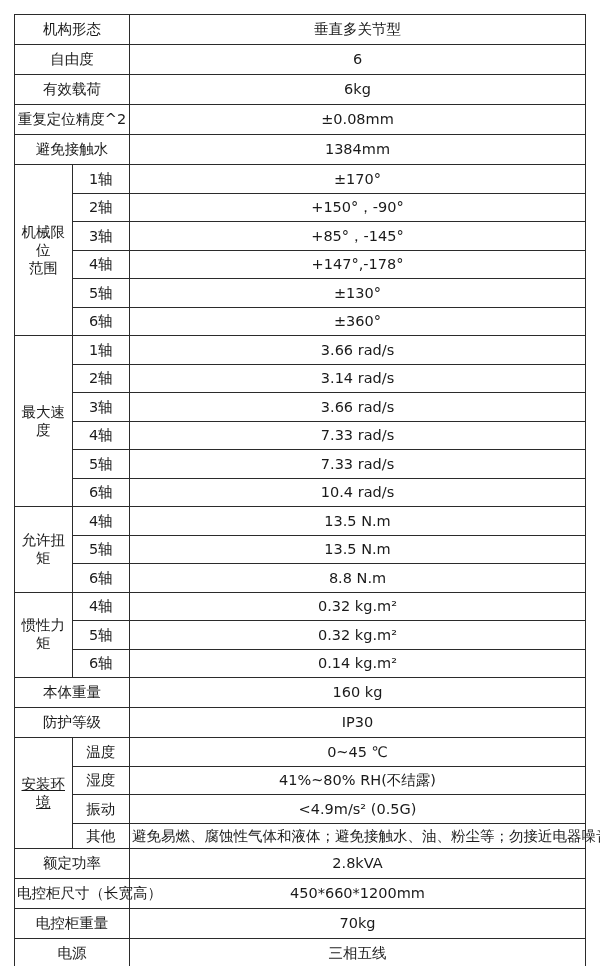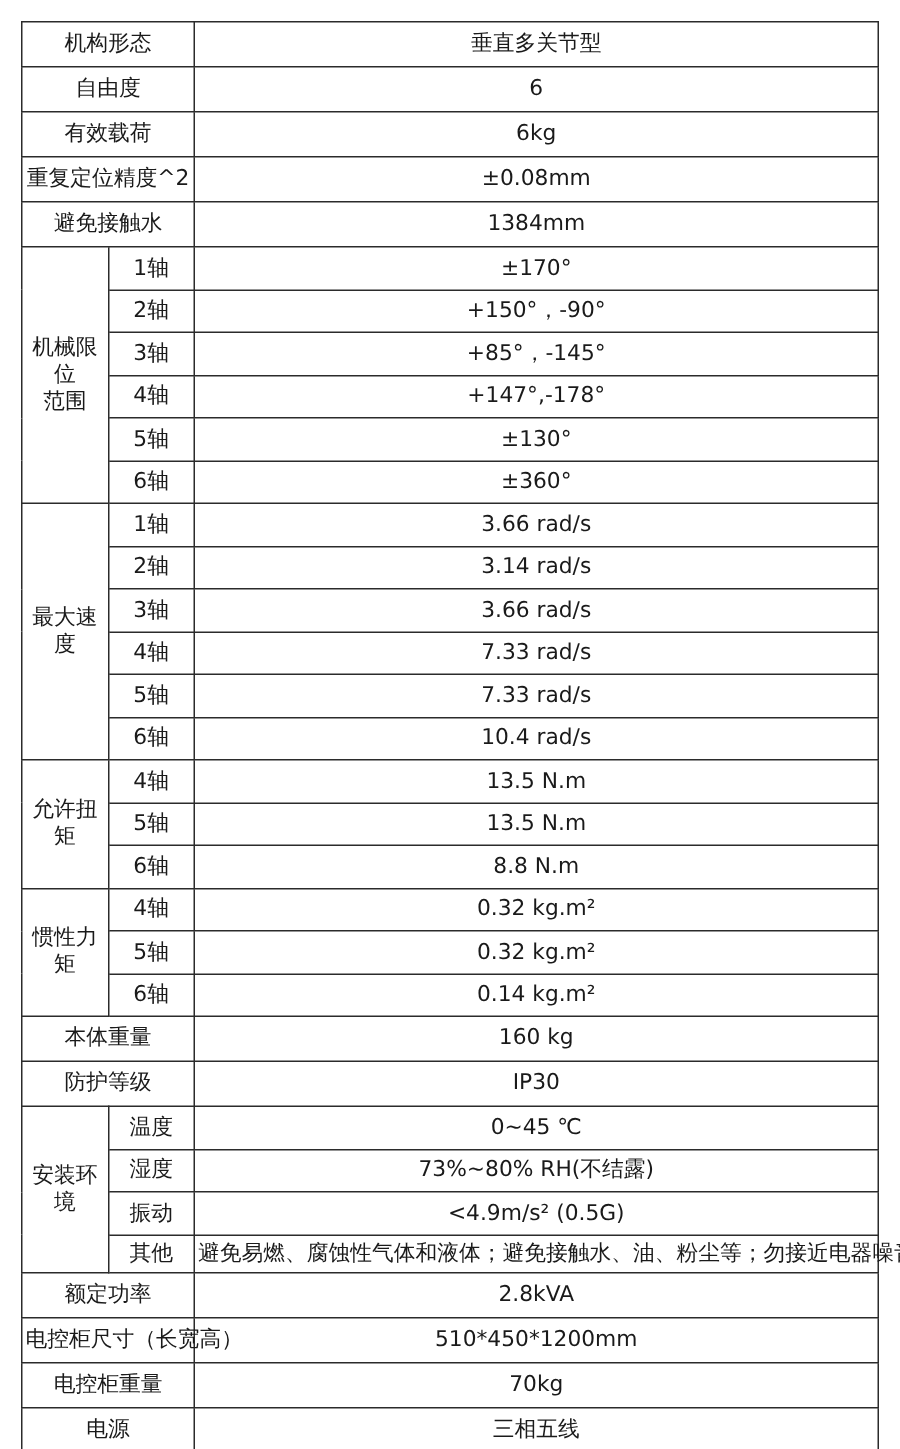--- a/index.html
+++ b/index.html
@@ -160,43 +160,43 @@
         </tr>
         <tr class="r-tall">
           <td class="label" colspan="2">本体重量</td>
           <td class="val">160 kg</td>
         </tr>
         <tr class="r-tall">
           <td class="label" colspan="2">防护等级</td>
           <td class="val">IP30</td>
         </tr>
         <tr class="r-std">
-          <td class="label" rowspan="4" style="white-space: pre-line;">安装环境</td>
+          <td class="label" rowspan="4" style="white-space: pre-line; text-decoration: underline;">安装环境</td>
           <td class="sub">温度</td>
           <td class="val">0~45 ℃</td>
         </tr>
         <tr class="r-std">
           <td class="sub">湿度</td>
-          <td class="val">73%~80% RH(不结露)</td>
+          <td class="val">41%~80% RH(不结露)</td>
         </tr>
         <tr class="r-std">
           <td class="sub">振动</td>
           <td class="val">&lt;4.9m/s² (0.5G)</td>
         </tr>
         <tr class="">
           <td class="sub">其他</td>
           <td class="val wrap">避免易燃、腐蚀性气体和液体；避免接触水、油、粉尘等；勿接近电器噪音源。</td>
         </tr>
         <tr class="r-tall">
           <td class="label" colspan="2">额定功率</td>
           <td class="val">2.8kVA</td>
         </tr>
         <tr class="r-tall">
           <td class="label" colspan="2">电控柜尺寸（长宽高）</td>
-          <td class="val">510*450*1200mm</td>
+          <td class="val">450*660*1200mm</td>
         </tr>
         <tr class="r-tall">
           <td class="label" colspan="2">电控柜重量</td>
           <td class="val">70kg</td>
         </tr>
         <tr class="r-tall">
           <td class="label" colspan="2">电源</td>
           <td class="val">三相五线</td>
         </tr>
       </tbody>

